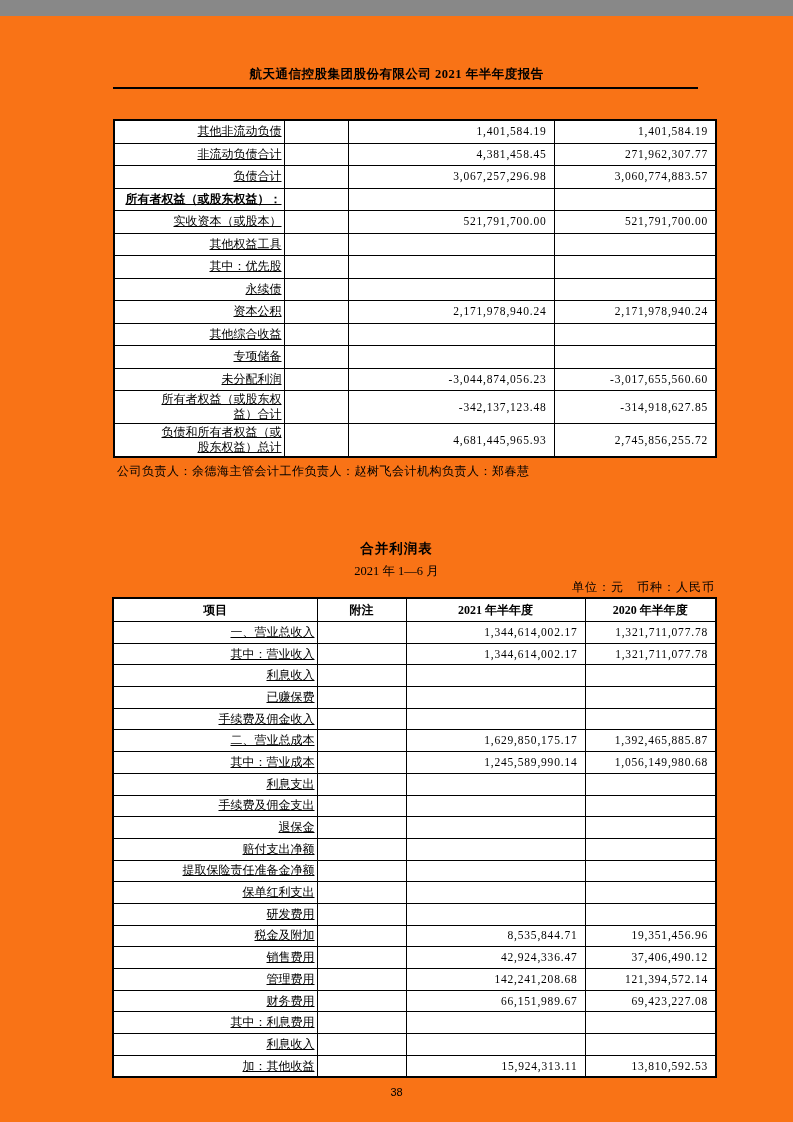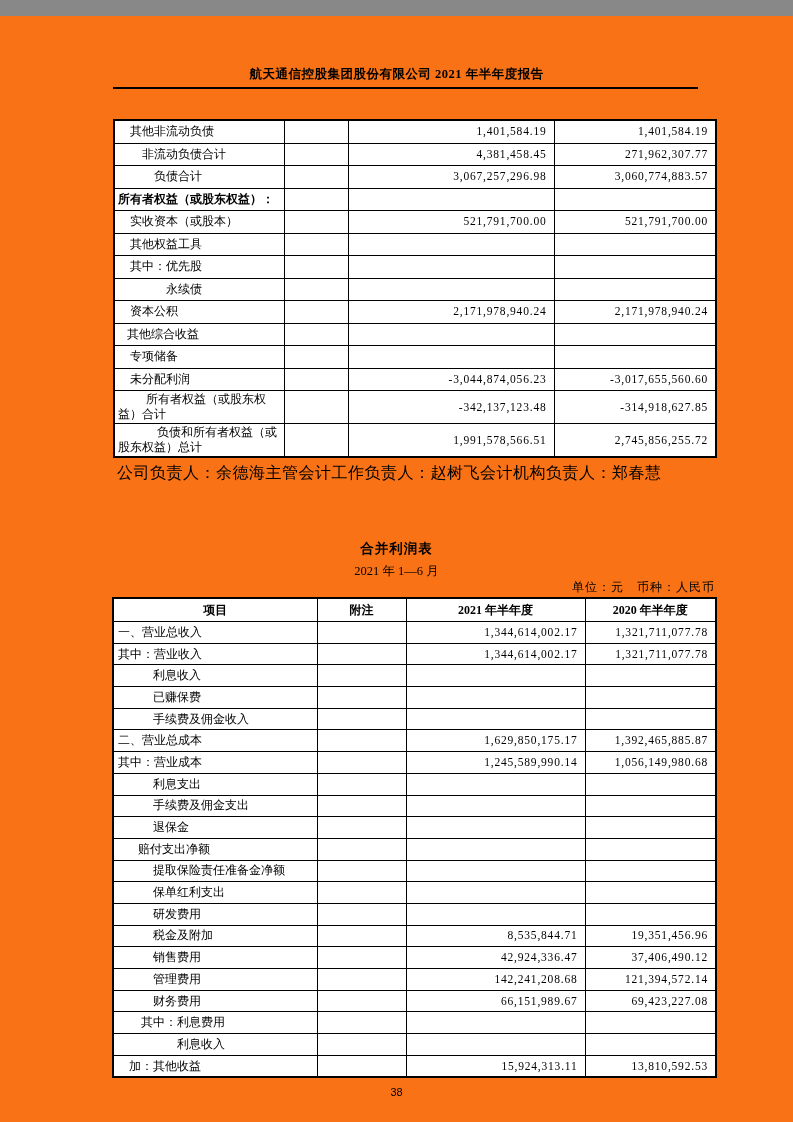--- a/index.html
+++ b/index.html
@@ -33,25 +33,25 @@
     border:1px solid #000;
     font-size:12px;line-height:15px;
     padding:1px 0;
     vertical-align:middle;
     overflow:hidden;
     word-break:break-all;
   }
   #balance-table td{height:19.5px;}
   #income-table td{height:18.7px;}
   #income-table th{height:20px;font-weight:bold;text-align:center;font-size:12px;}
-  td.lab{text-align:left;padding-right:2px;}
+  td.lab{text-align:right;padding-right:2px;text-decoration:underline;}
   td.bold{font-weight:bold;}
   td.num{text-align:right;padding-right:7px;font-size:11.5px;letter-spacing:0.8px;white-space:nowrap;}
   .responsible-line{
-    position:absolute;left:117px;top:447px;font-size:16px;letter-spacing:0.5px;
+    position:absolute;left:117px;top:447px;font-size:12px;letter-spacing:0.5px;
   }
   .is-title{
     position:absolute;left:0;top:524px;width:100%;
     text-align:center;font-weight:bold;font-size:13.5px;letter-spacing:1px;
   }
   .is-period{
     position:absolute;left:0;top:547px;width:100%;
     text-align:center;font-size:12.5px;
   }
   .unit-line{
@@ -154,21 +154,21 @@
         </tr>
         <tr>
           <td class="lab" style="padding-left: 3px; text-indent: 28px;">所有者权益（或股东权益）合计</td>
           <td class="note"></td>
           <td class="num">-342,137,123.48</td>
           <td class="num">-314,918,627.85</td>
         </tr>
         <tr>
           <td class="lab" style="padding-left: 3px; text-indent: 39px;">负债和所有者权益（或股东权益）总计</td>
           <td class="note"></td>
-          <td class="num">1,991,578,566.51</td>
+          <td class="num">4,681,445,965.93</td>
           <td class="num">2,745,856,255.72</td>
         </tr>
       </tbody>
   </table>
 
   <div class="responsible-line">公司负责人：余德海主管会计工作负责人：赵树飞会计机构负责人：郑春慧</div>
 
   <div class="is-title">合并利润表</div>
   <div class="is-period">2021 年 1—6 月</div>
   <div class="unit-line">单位：元　币种：人民币</div>

